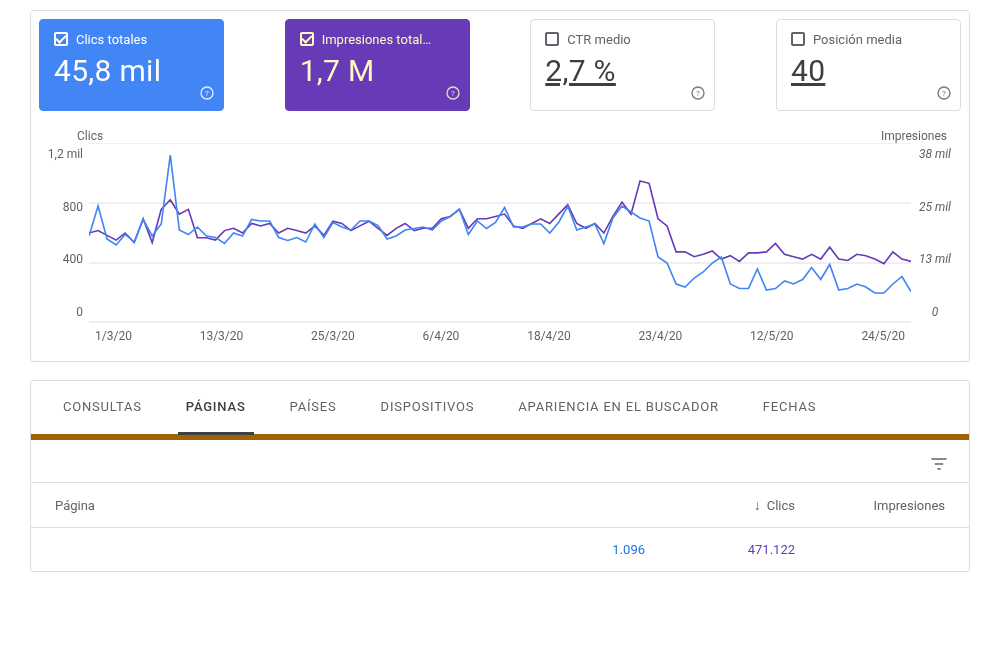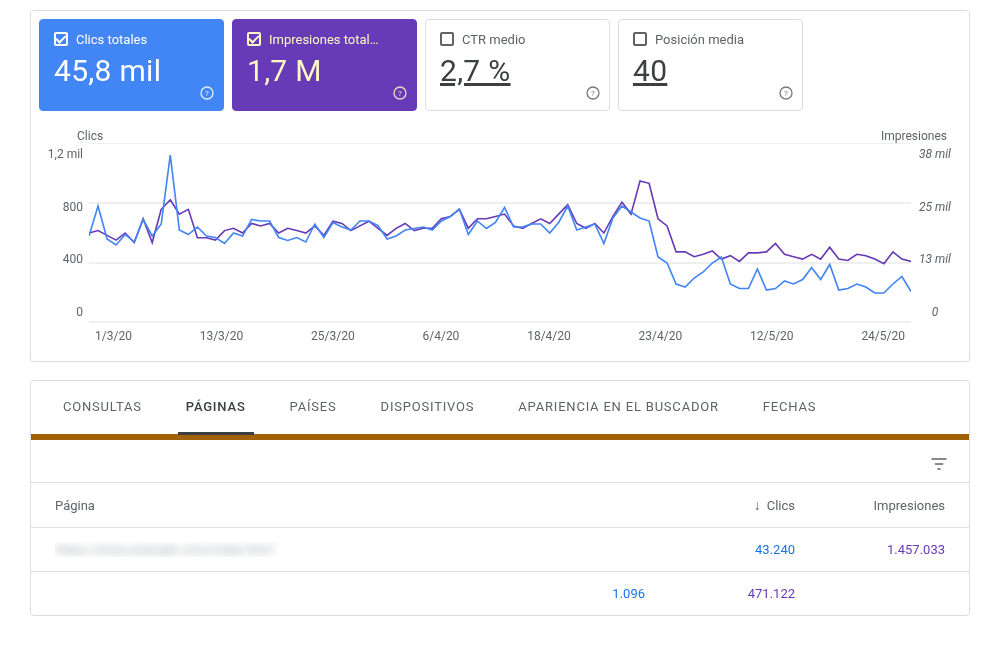--- a/index.html
+++ b/index.html
@@ -15,20 +15,21 @@
     border-radius: 4px;
     margin: 10px 30px 18px 30px;
     background: #fff;
     overflow: hidden;
   }
   .cards {
     display: flex;
     gap: 8px;
     padding: 8px;
     background: #fff;
+    justify-content: space-between;
   }
   .card {
     position: relative;
     width: 185px;
     height: 92px;
     border: 1px solid #dadce0;
     border-radius: 4px;
     padding: 12px 14px;
     background: #fff;
     color: #5f6368;
@@ -198,23 +199,18 @@
     <div class="thead">
       <div class="col-page">Página</div>
       <div class="col-clics">
         <span class="arrow-down">↓</span>
         <span>Clics</span>
       </div>
       <div class="col-impr">Impresiones</div>
     </div>
     <div id="tbody">
         <div class="trow">
-          <div class="col-page">https://www.example.com/index.html</div>
-          <div class="col-clics">43.240</div>
-          <div class="col-impr">1.457.033</div>
-        </div>
-        <div class="trow">
           <div class="col-clics">1.096</div>
           <div class="col-impr">471.122</div>
         </div>
       </div>
   </div>
 </div>
 
 </body></html>

